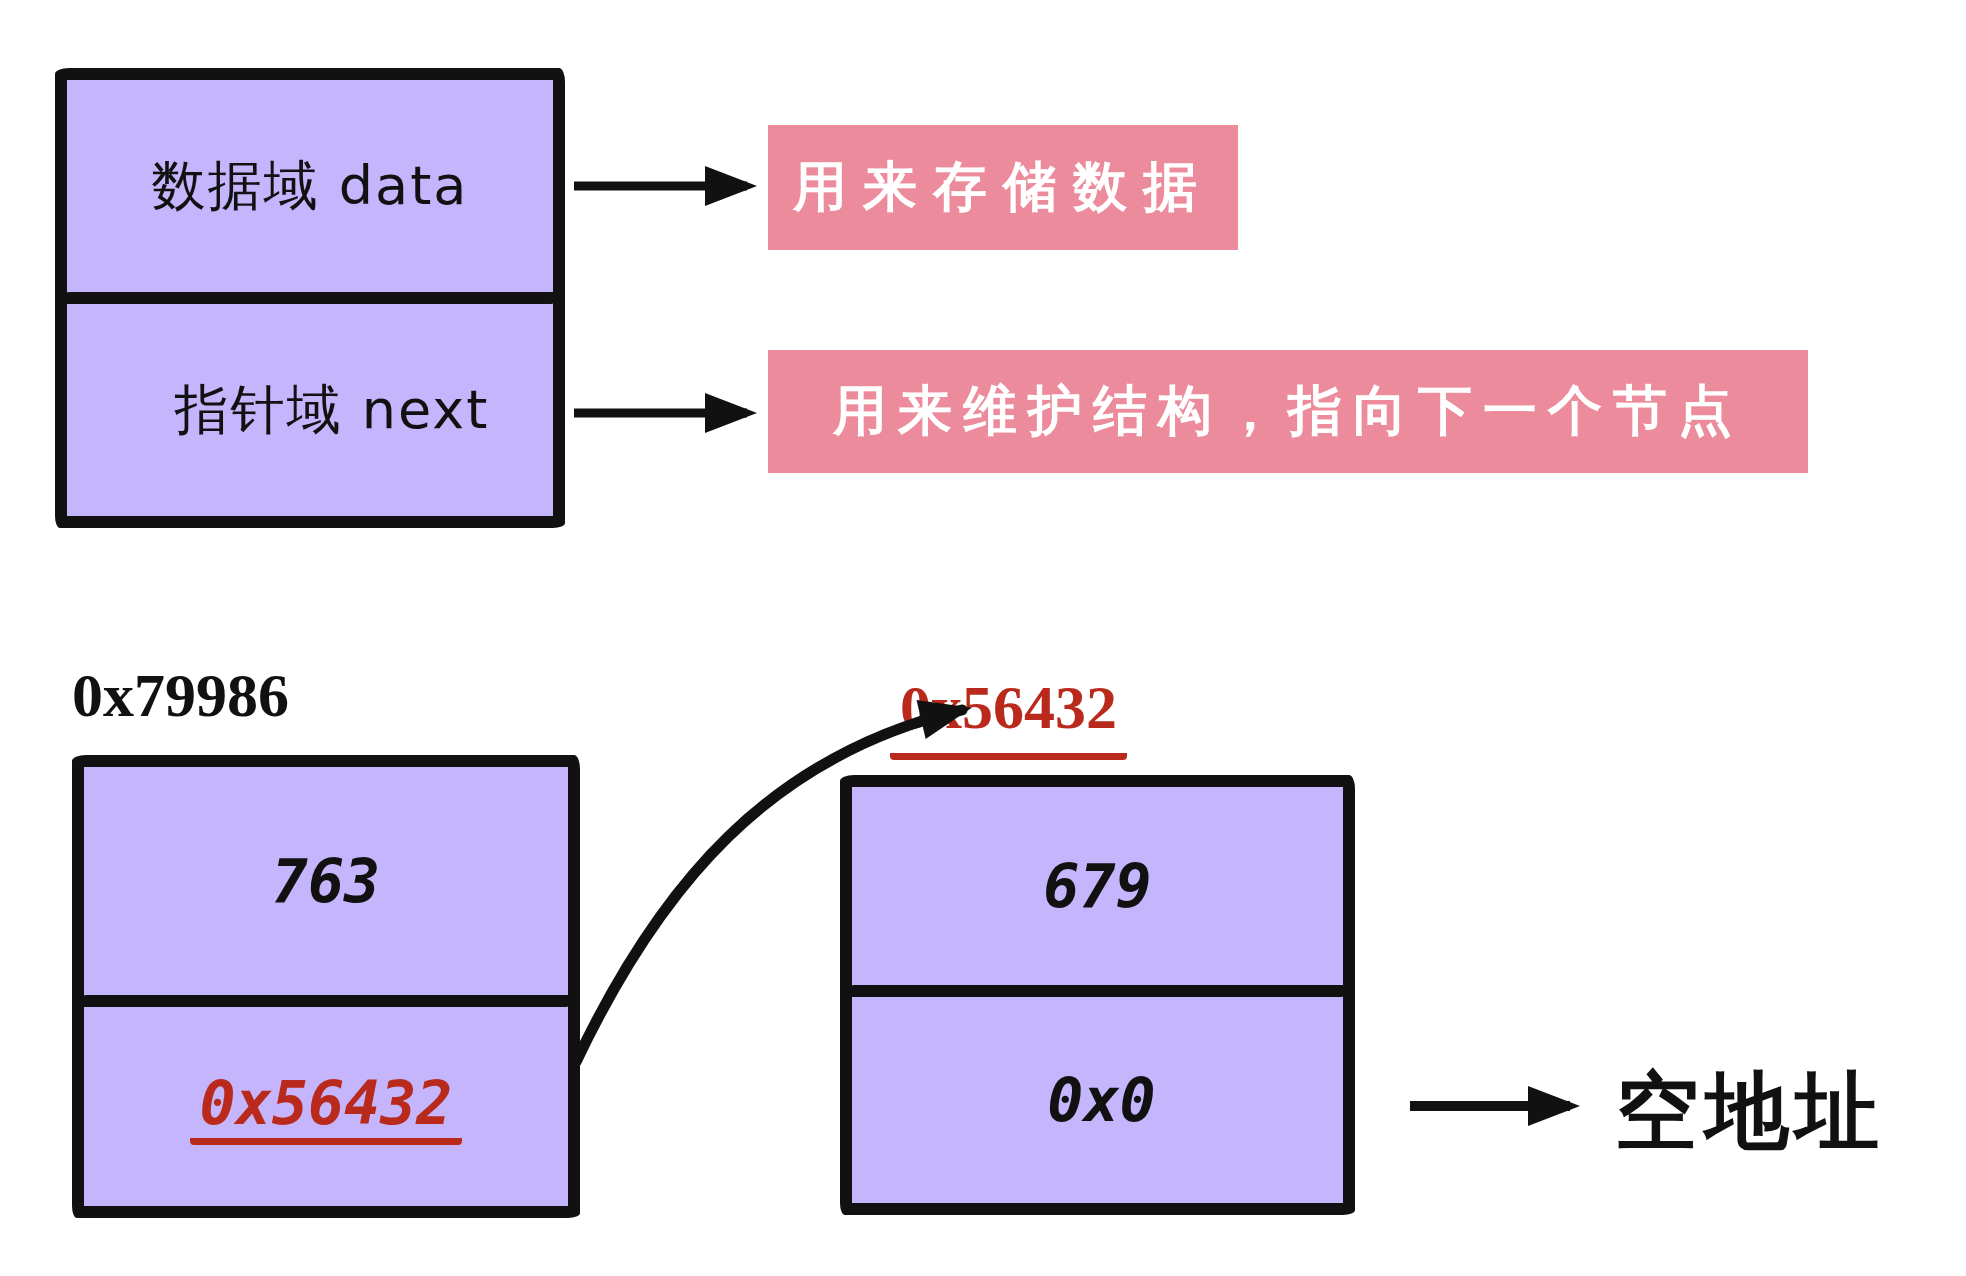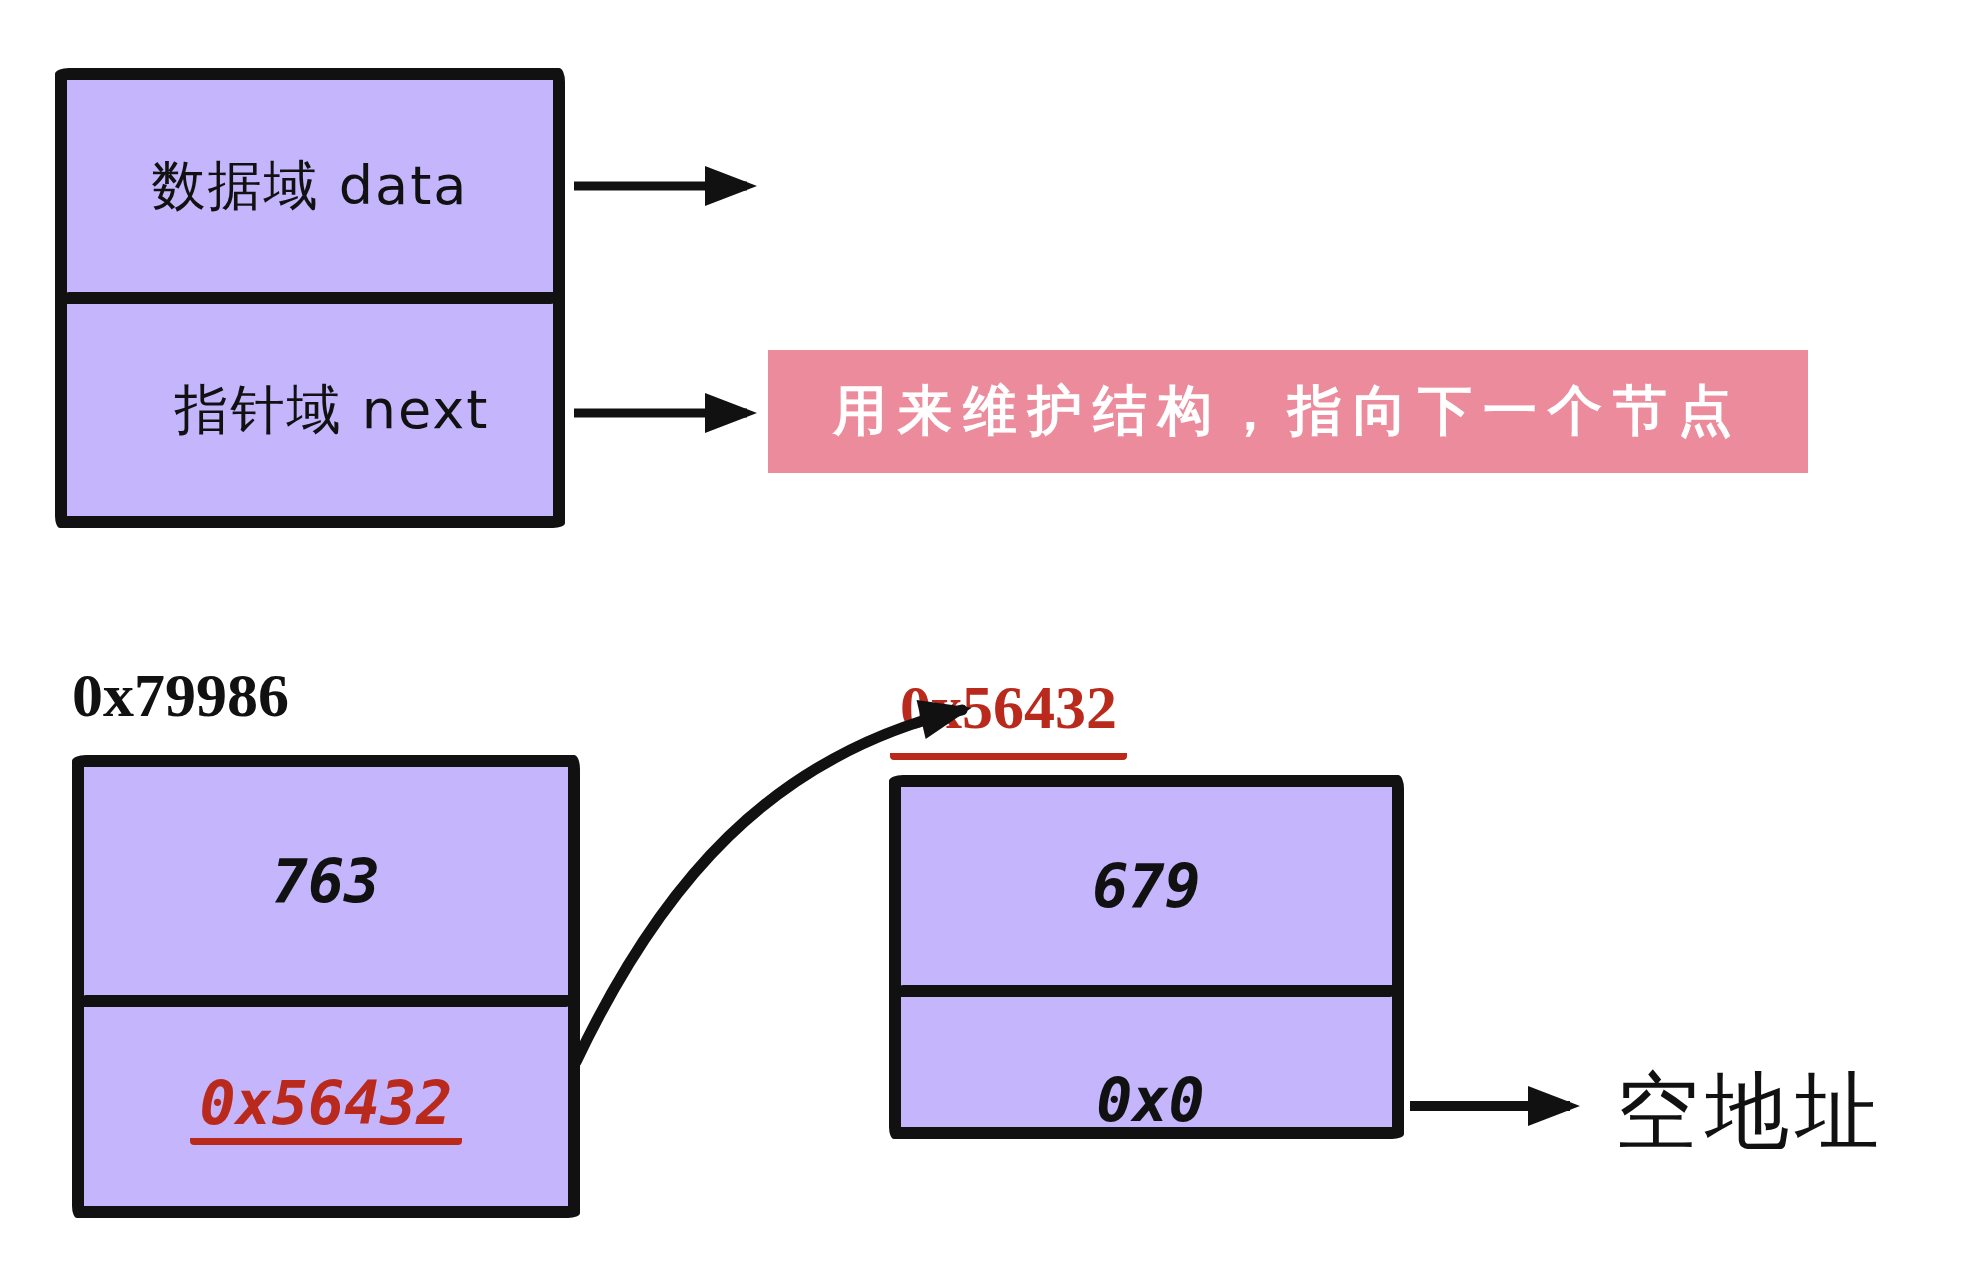--- a/index.html
+++ b/index.html
@@ -68,28 +68,28 @@
     display:inline-block;
     color:var(--red);
     padding:0 10px 0 10px;
     border-bottom:7px solid var(--red);
     border-radius:0 0 4px 4px;
   }
   #node1-box{left:72px;top:755px;width:508px;height:463px;}
   #node1-box .cell-a{top:0;height:228px;}
   #node1-box .cell-b{top:240px;height:199px;}
   #node1-box .divider{top:228px;}
-  #node2-box{left:889px;top:775px;width:515px;height:364px;}
+  #node2-box{left:840px;top:775px;width:515px;height:440px;}
   #node2-box .cell-a{top:0;height:198px;}
   #node2-box .cell-b{top:210px;height:206px;margin-left:8px;}
   #node2-box .divider{top:198px;}
   
   #null-label{
     position:absolute;left:1615px;top:1055px;
-    font-size:84px;font-weight:normal;letter-spacing:6px;
+    font-size:84px;font-weight:bold;letter-spacing:6px;
     color:var(--ink);
   }
   
   #arrows{
     position:absolute;left:0;top:0;width:1966px;height:1276px;
     pointer-events:none;
   }
 </style>
 </head>
 <body>
@@ -99,20 +99,23 @@
   <div id="struct-box" class="sketch">
     <div class="cell cell-a">
       <span class="cjk-label">数据域 data</span>
     </div>
     <div class="divider"></div>
     <div class="cell cell-b">
       <span class="cjk-label">指针域 next</span>
     </div>
   </div>
 
+  <div id="data-note" class="note">
+    <span>用来存储数据</span>
+  </div>
   <div id="pointer-note" class="note">
     <span>用来维护结构，指向下一个节点</span>
   </div>
 
   <div id="node1-addr" class="addr-label">0x79986</div>
   <div id="node1-box" class="sketch">
     <div class="cell cell-a">
       <span class="mono">763</span>
     </div>
     <div class="divider"></div>

